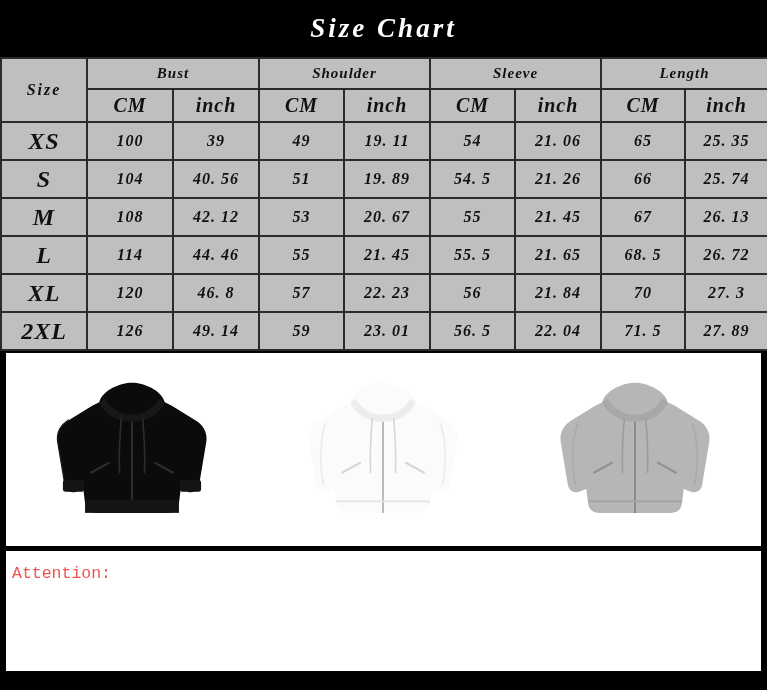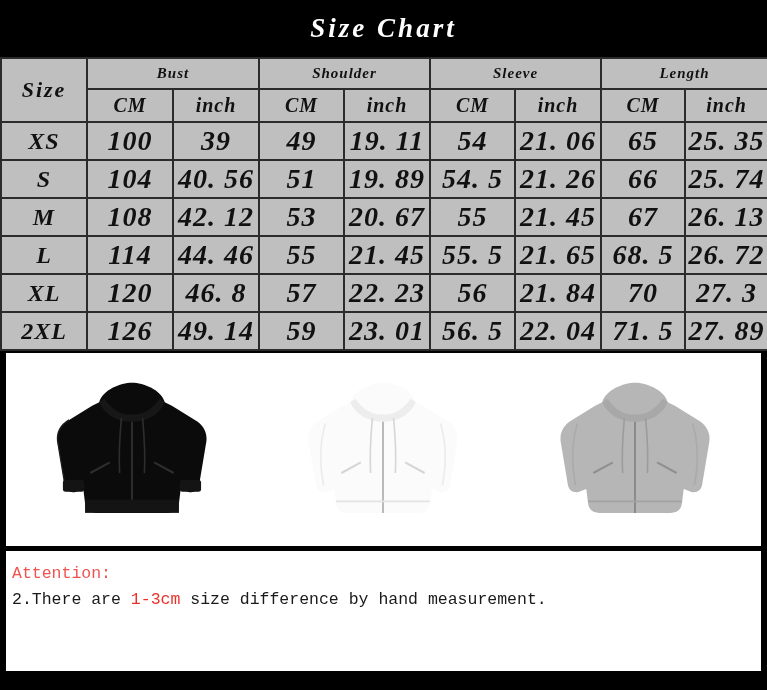--- a/index.html
+++ b/index.html
@@ -54,33 +54,33 @@
     background: #bfbfbf;
     color: #111111;
     padding: 0;
   }
   td.hdr-group {
     height: 29px;
     font-size: 15px;
     letter-spacing: 1px;
   }
   td.hdr-size {
-    font-size: 22px;
+    font-size: 16px;
     letter-spacing: 2px;
     margin-top: 44px;
   }
   td.hdr-unit {
     height: 31px;
     font-size: 20px;
     letter-spacing: 1px;
   }
   td.unit-inch { color: #ee1b22; }
   td.data-row-cell {
     height: 36px;
-    font-size: 28px;
+    font-size: 16px;
   }
   td.cell-size {
     font-size: 24px;
     letter-spacing: 1px;
   }
   td.cell-inch {
     color: #ee1b22;
     letter-spacing: 1px;
   }
   td.cell-cm {
@@ -287,16 +287,15 @@
           <path d="M40 60 C34 80 33 104 38 130" stroke="#ababab" stroke-width="2" fill="none"></path>
           <path d="M170 60 C176 80 177 104 172 130" stroke="#ababab" stroke-width="2" fill="none"></path>
         </g>
       </svg>
     </div>
 
   </div>
 
   <div class="attention">
     <div class="attn-head">Attention:</div>
-    <div class="attn-line"><span>2.There are </span><span class="hl">1-3cm</span><span> size difference by hand measurement.</span></div>
   </div>
 
 </div>
 
 </body></html>

